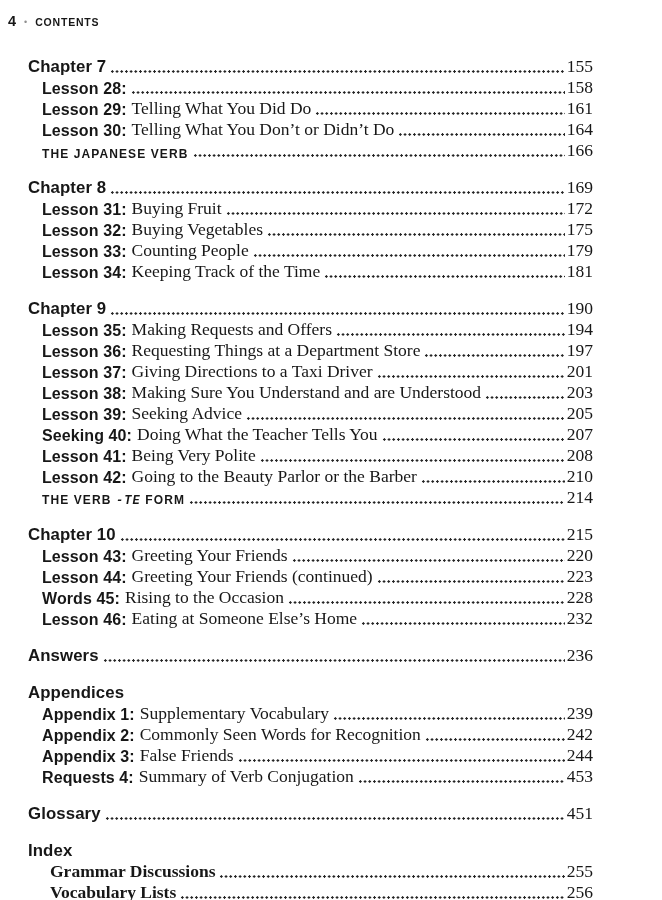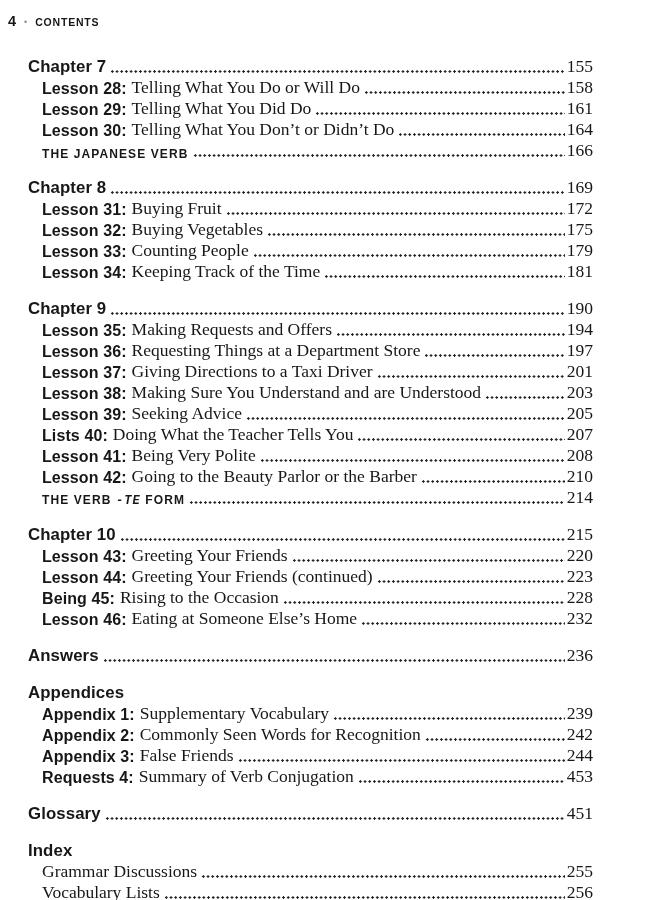--- a/index.html
+++ b/index.html
@@ -31,21 +31,21 @@
   .row { display:flex; align-items:flex-end; height:21px; }
   .row.indent { padding-left:14px; }
 
   .label { font-weight:bold; font-size:16px; letter-spacing:0.1px; white-space:pre; }
   .row.chapter .label, .row.heading .label { font-size:16.8px; }
 
   .title {
     font-family:"Liberation Serif", serif;
     font-size:17.5px; margin-left:5px; white-space:pre;
   }
-  .row.plain .title { margin-left:0; }
+  .row.plain .title { margin-left:8px;font-weight:bold; }
 
   .row.caps .label { font-size:12px; letter-spacing:1.1px; font-weight:bold; }
   .row.caps .label .it { font-style:italic;font-family:Liberation Mono, monospace; }
 
   .leader {
     flex:1 1 auto; min-width:8px;
     align-self:flex-end;
     height:3px; margin:0 2px 4px 4px;
     background-image:radial-gradient(circle, #242424 1.05px, rgba(0,0,0,0) 1.4px);
     background-size:4.7px 3px;
@@ -70,21 +70,20 @@
 
   <div class="toc">
       <div class="group">
         <div class="row chapter">
     <span class="label">Chapter 7</span>
     <span class="leader"></span>
     <span class="page-num">155</span>
   </div>
         <div class="row indent lesson">
     <span class="label">Lesson 28:</span>
-    <span class="title">Telling What You Do or Will Do</span>
     <span class="leader"></span>
     <span class="page-num">158</span>
   </div>
         <div class="row indent lesson">
     <span class="label">Lesson 29:</span>
     <span class="title">Telling What You Did Do</span>
     <span class="leader"></span>
     <span class="page-num">161</span>
   </div>
         <div class="row indent lesson">
@@ -160,21 +159,21 @@
     <span class="leader"></span>
     <span class="page-num">203</span>
   </div>
         <div class="row indent lesson">
     <span class="label">Lesson 39:</span>
     <span class="title">Seeking Advice</span>
     <span class="leader"></span>
     <span class="page-num">205</span>
   </div>
         <div class="row indent lesson">
-    <span class="label">Lists 40:</span>
+    <span class="label">Seeking 40:</span>
     <span class="title">Doing What the Teacher Tells You</span>
     <span class="leader"></span>
     <span class="page-num">207</span>
   </div>
         <div class="row indent lesson">
     <span class="label">Lesson 41:</span>
     <span class="title">Being Very Polite</span>
     <span class="leader"></span>
     <span class="page-num">208</span>
   </div>
@@ -202,21 +201,21 @@
     <span class="leader"></span>
     <span class="page-num">220</span>
   </div>
         <div class="row indent lesson">
     <span class="label">Lesson 44:</span>
     <span class="title">Greeting Your Friends (continued)</span>
     <span class="leader"></span>
     <span class="page-num">223</span>
   </div>
         <div class="row indent lesson">
-    <span class="label">Being 45:</span>
+    <span class="label">Words 45:</span>
     <span class="title">Rising to the Occasion</span>
     <span class="leader"></span>
     <span class="page-num">228</span>
   </div>
         <div class="row indent lesson">
     <span class="label">Lesson 46:</span>
     <span class="title">Eating at Someone Else’s Home</span>
     <span class="leader"></span>
     <span class="page-num">232</span>
   </div>

